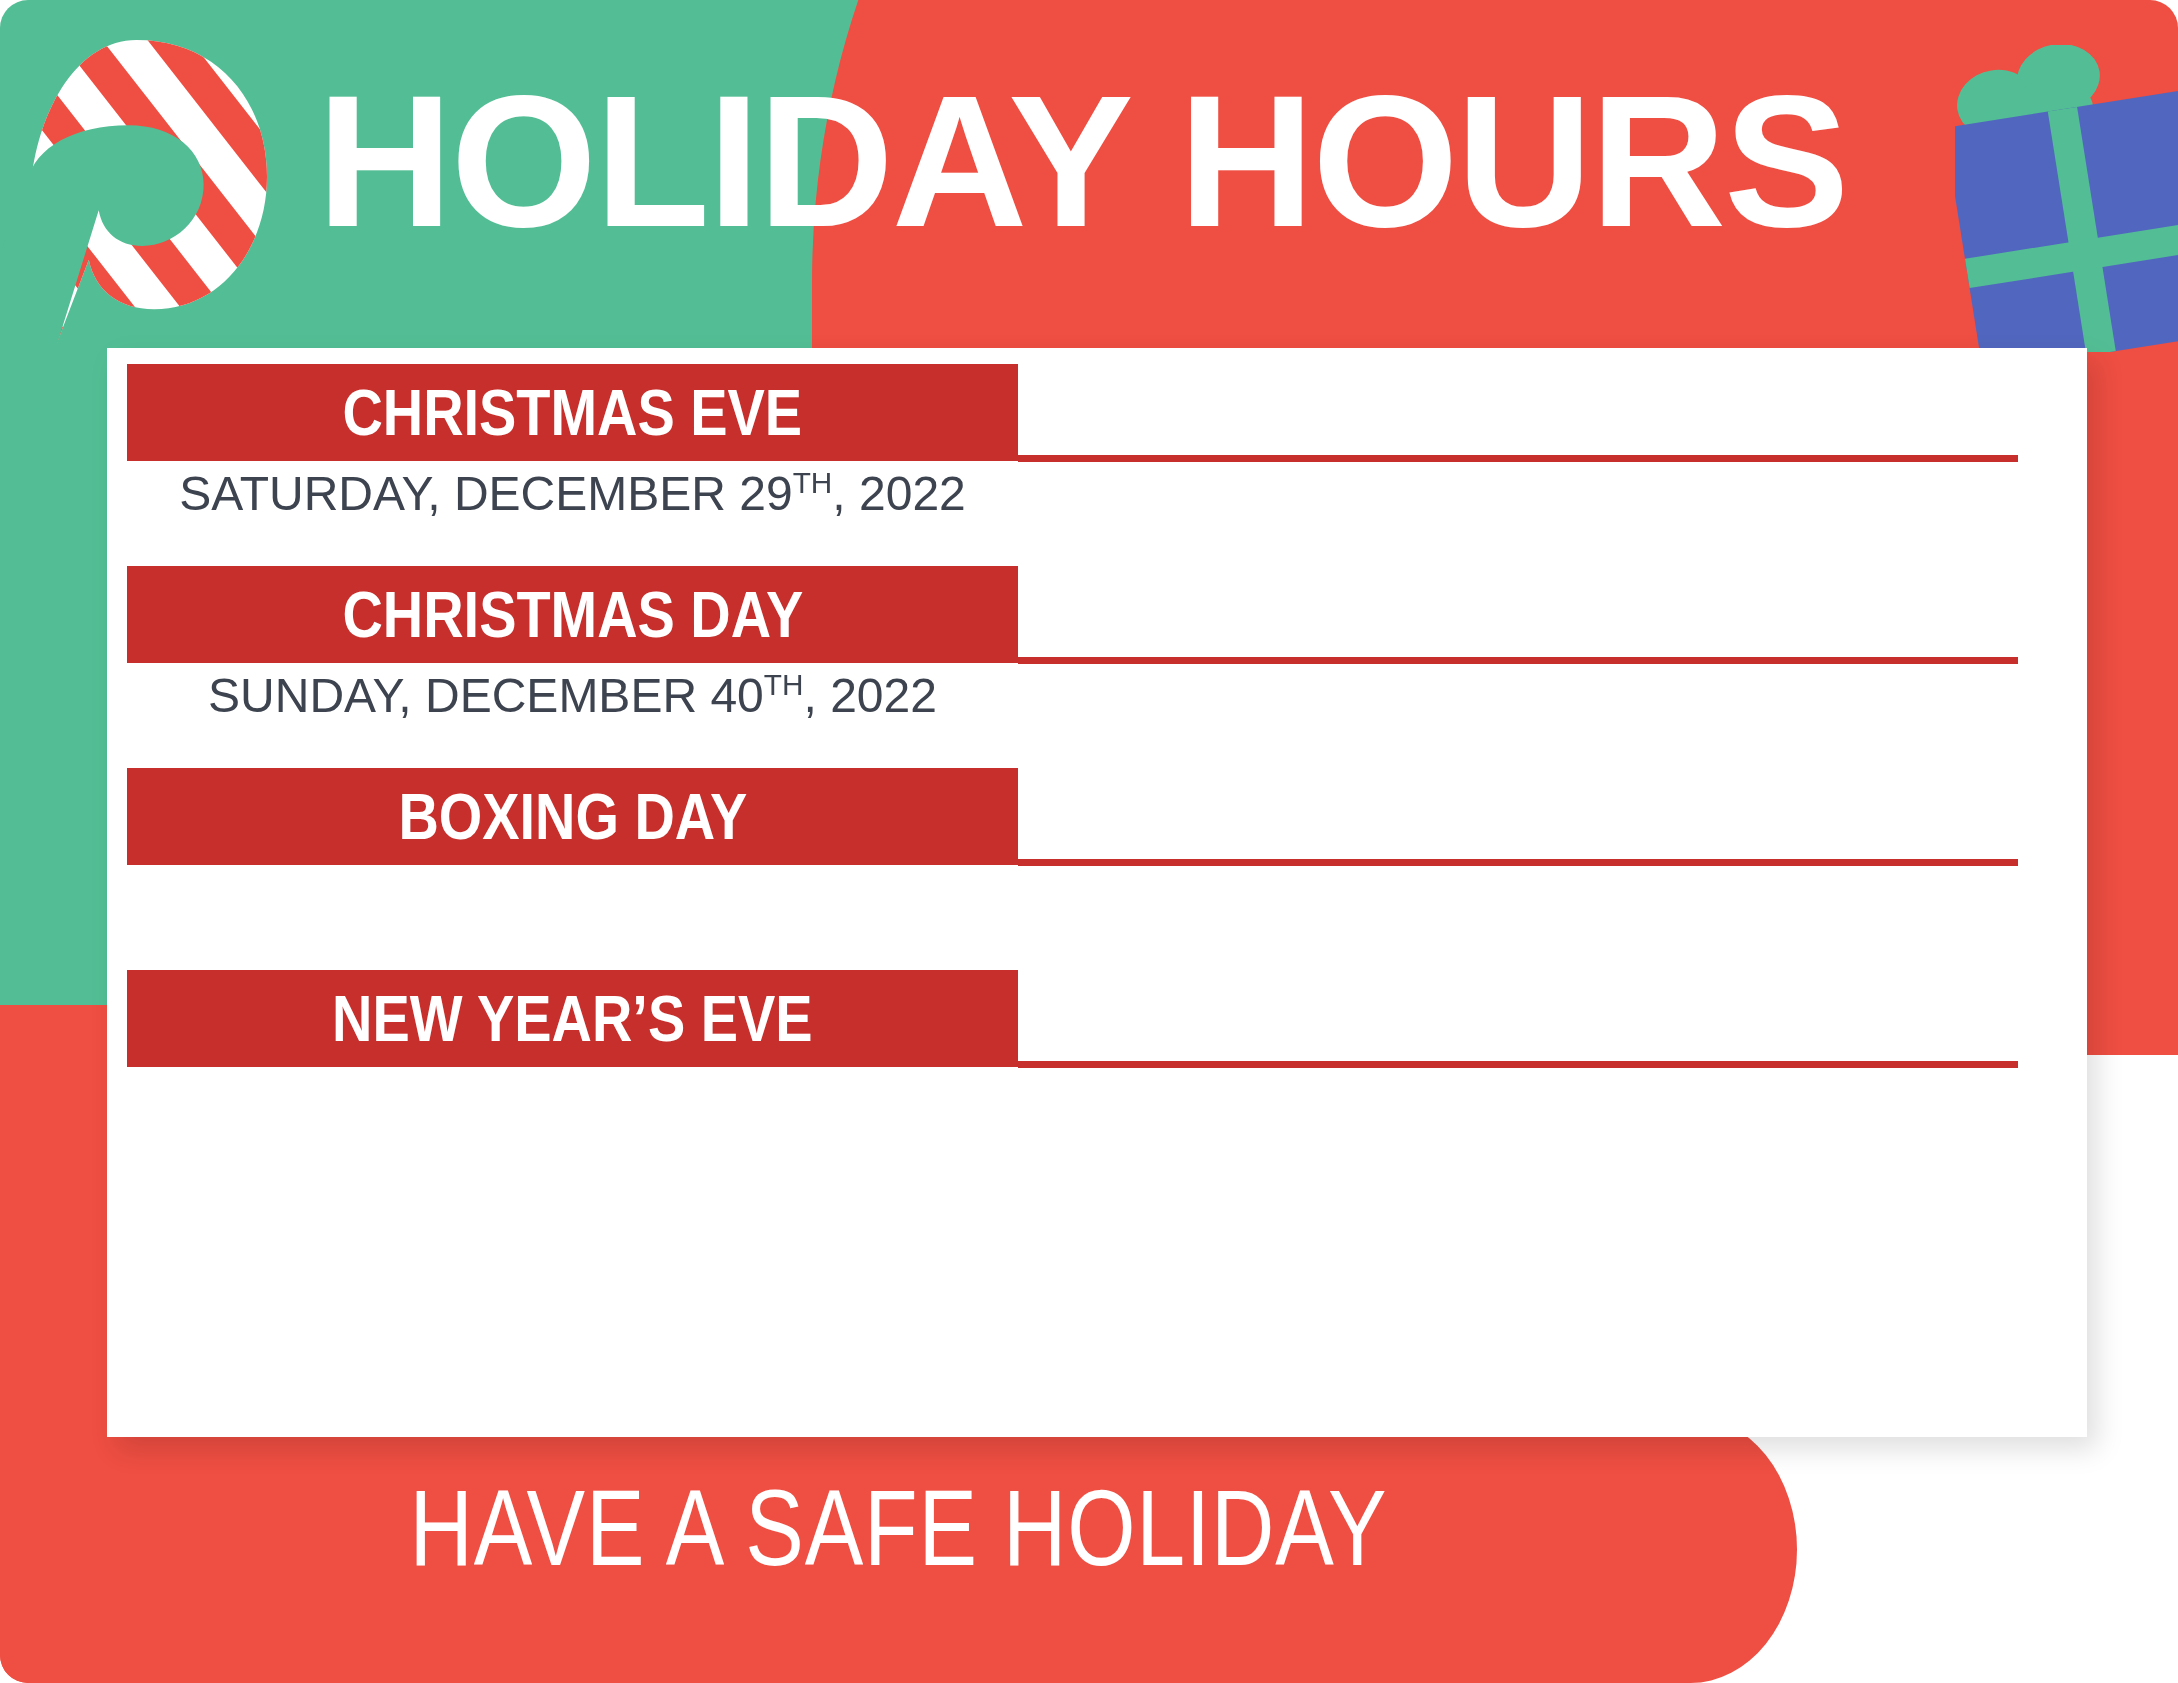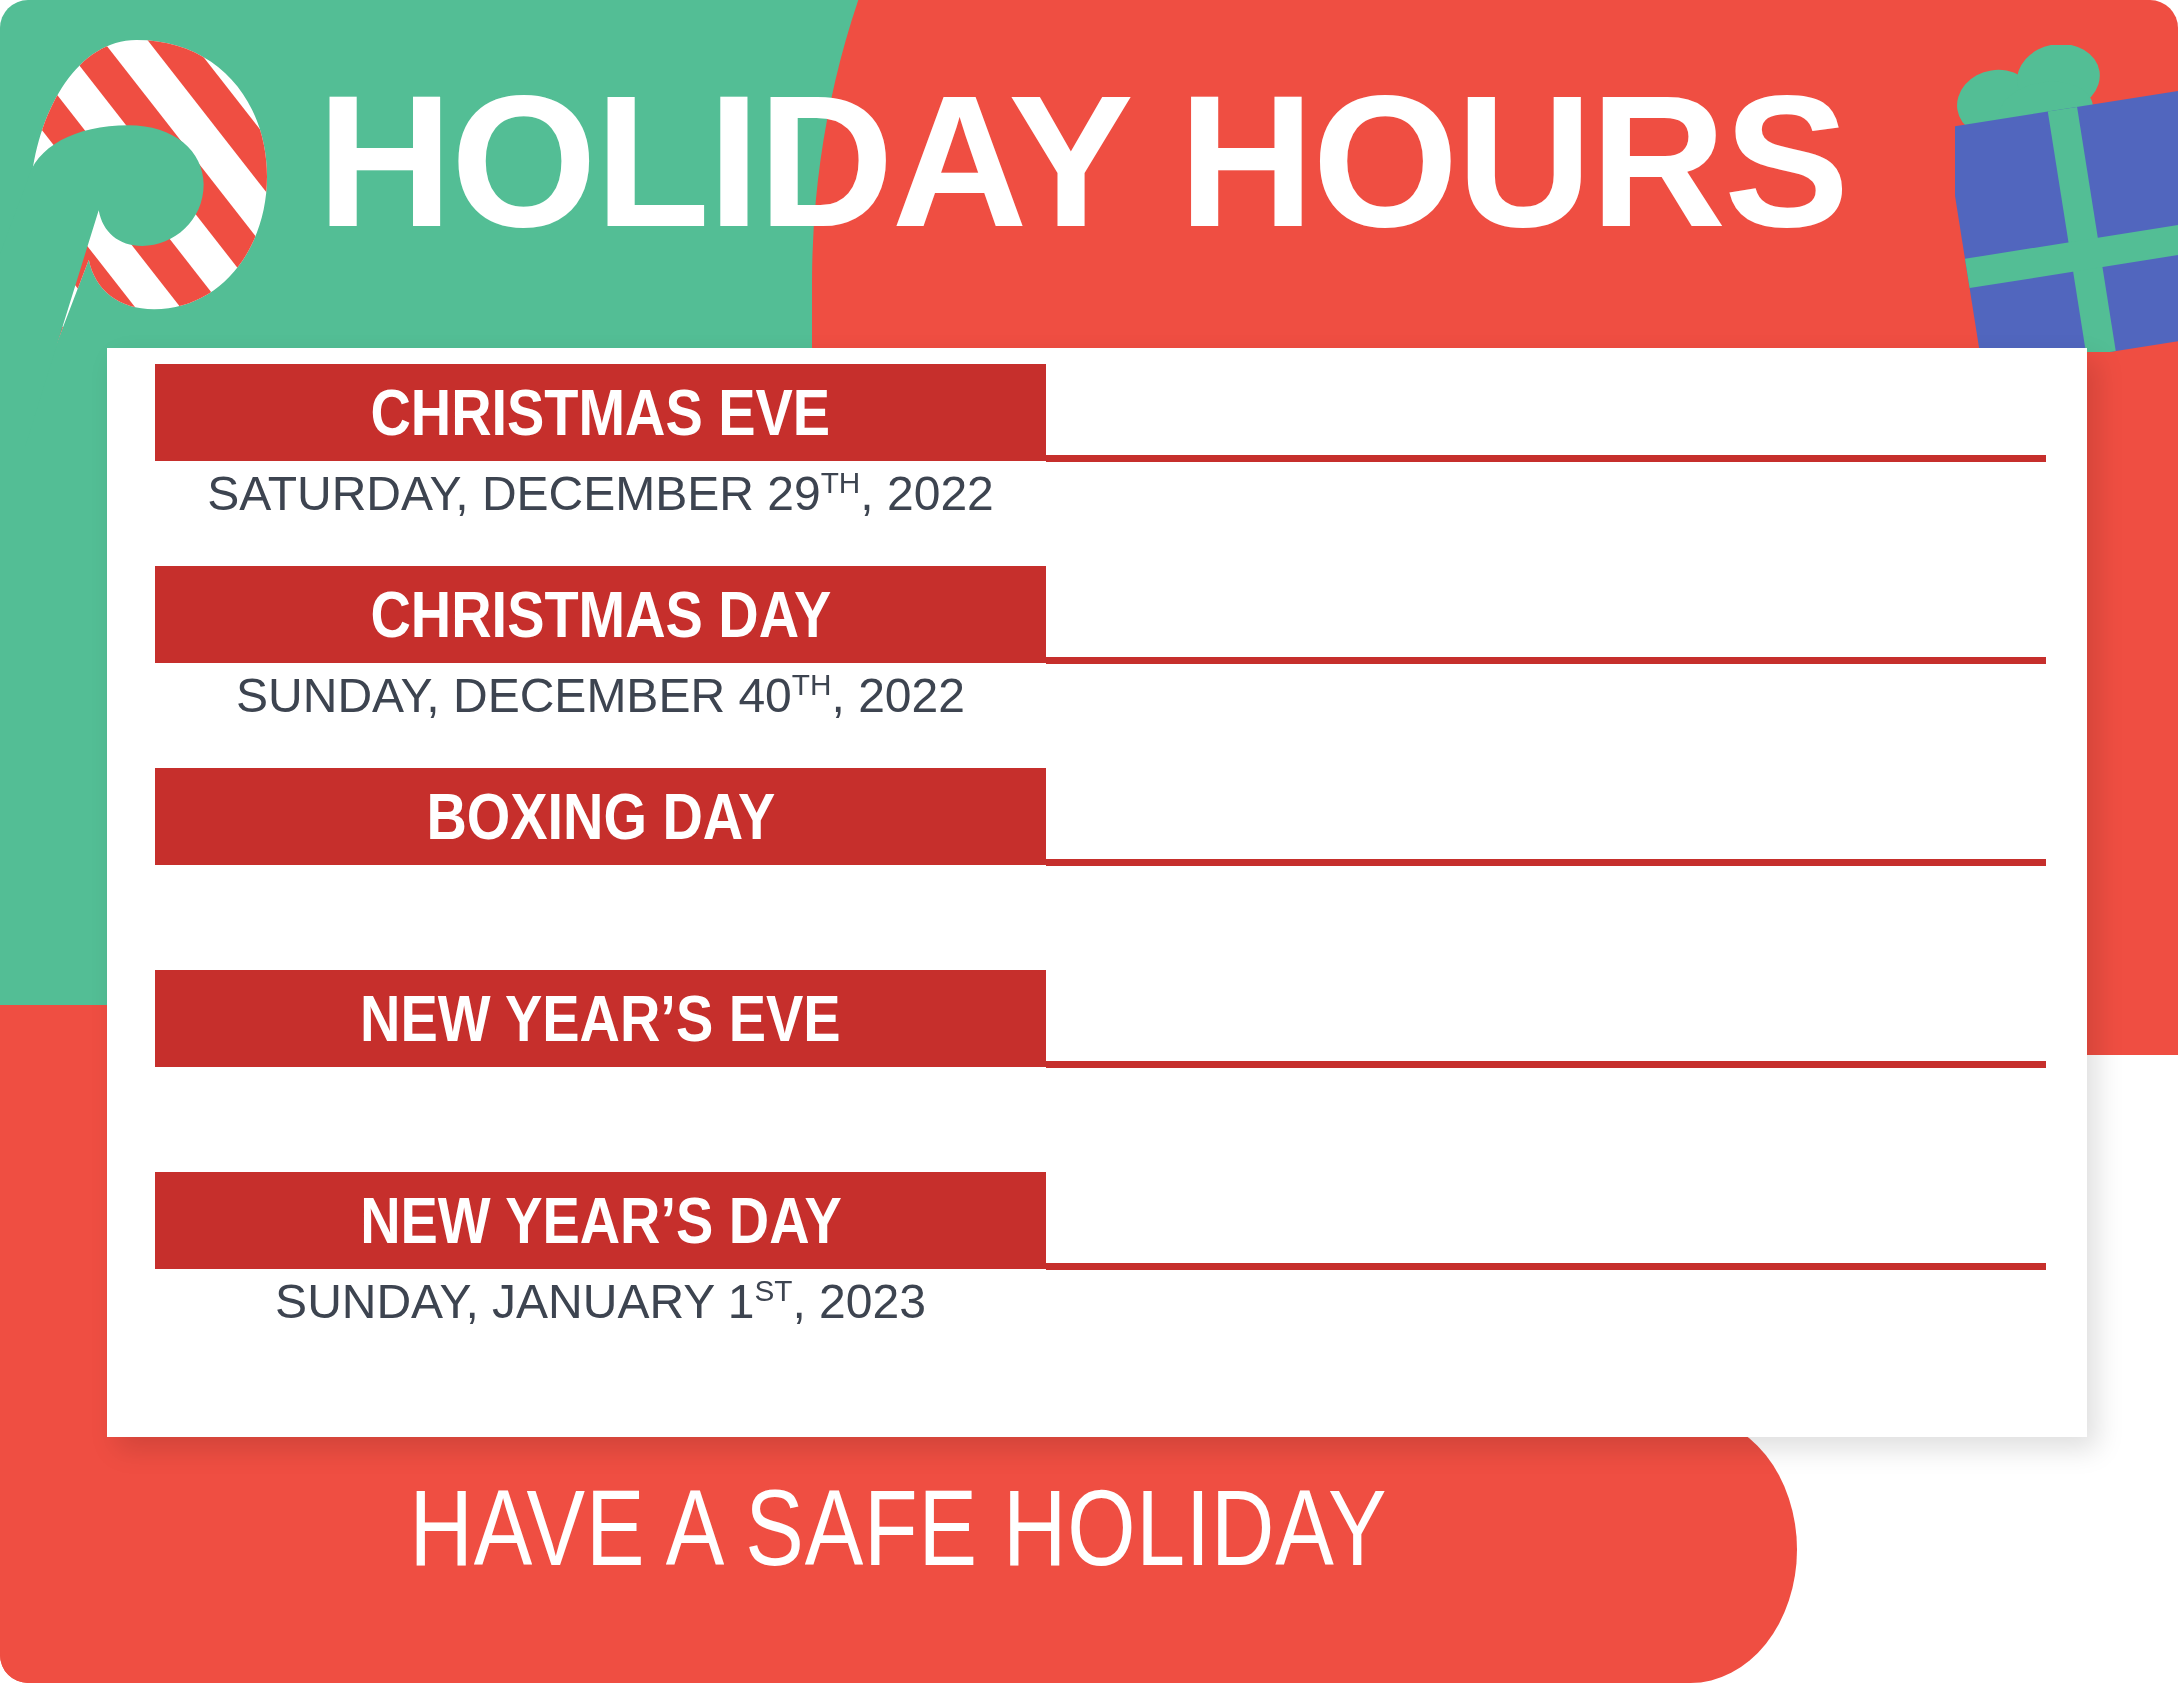--- a/index.html
+++ b/index.html
@@ -82,21 +82,20 @@
     width:1980px; height:1089px;
     background:#ffffff;
     box-shadow:10px 12px 26px rgba(0,0,0,0.13);
   }
 
   .rows { position:absolute; left:0; top:0; width:100%; }
 
   .row {
     position:relative;
     height:202px;
-    margin-left:28px;
   }
   .row:last-child { height:228px; }
 
   .row-bar {
     position:absolute;
     left:20px; top:16px;
     width:891px; height:97px;
     background:var(--bar-red);
     display:flex;
     align-items:center;
@@ -259,27 +258,20 @@
         <div class="row-line"></div>
       </div>
 
       <div class="row">
         <div class="row-bar">
           <span class="row-bar-label">NEW YEAR’S EVE</span>
         </div>
         <div class="row-line"></div>
       </div>
 
-      <div class="row">
-        <div class="row-bar">
-          <span class="row-bar-label">NEW YEAR’S DAY</span>
-        </div>
-        <div class="row-line"></div>
-        <div class="row-date"><span>SUNDAY, JANUARY 1</span><span class="ord">ST</span><span>, 2023</span></div>
-      </div>
 
     </div>
   </div>
 
   <div class="footer">HAVE A SAFE HOLIDAY</div>
 
 </div>
 
 
 </body></html>

